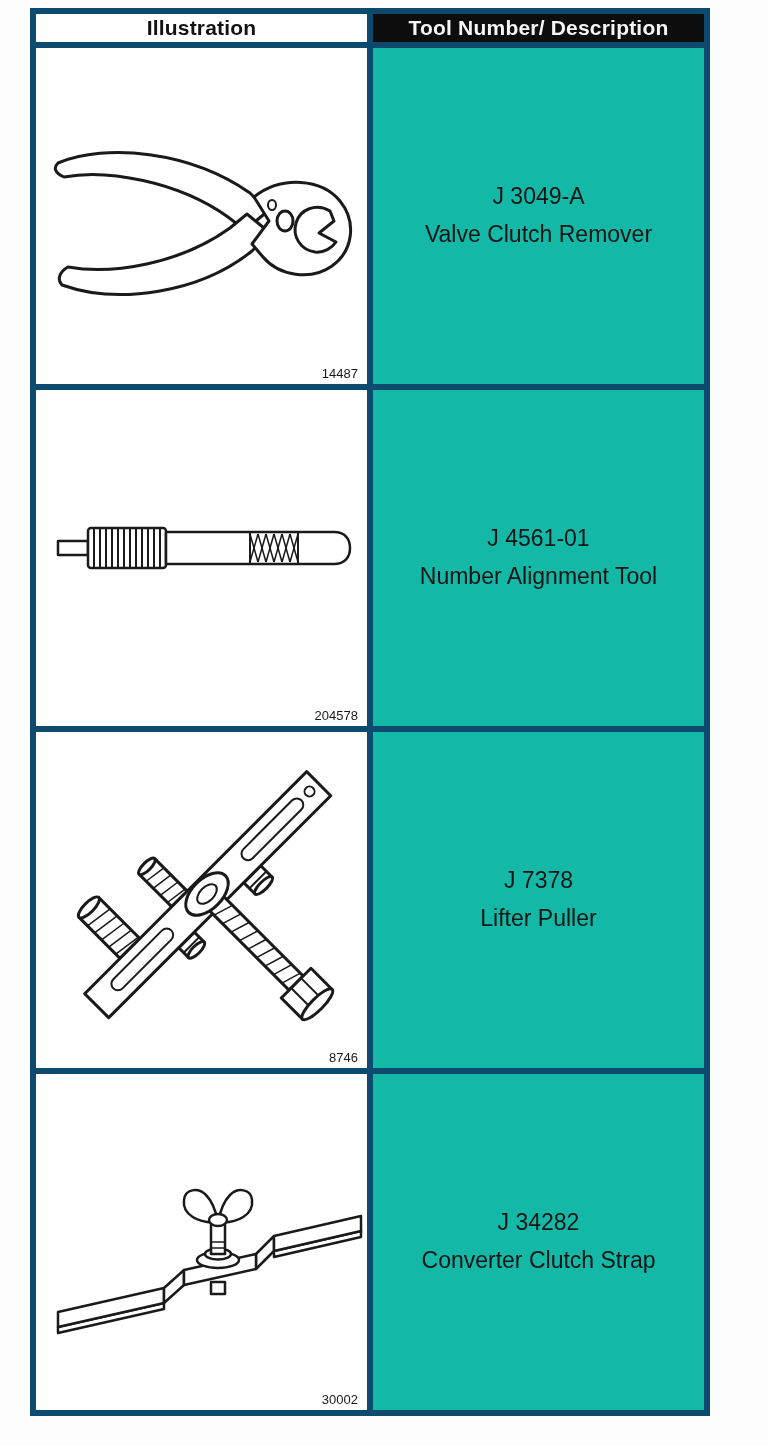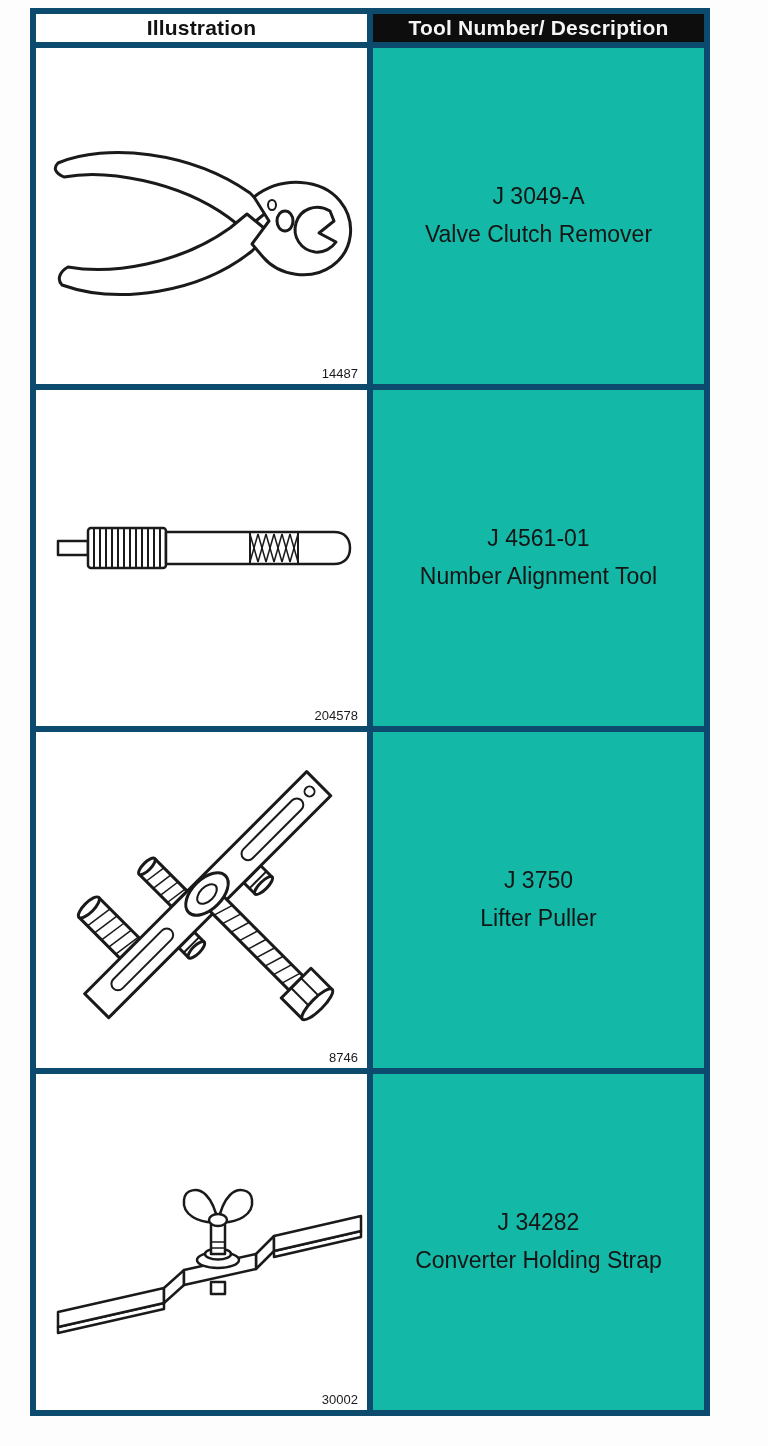--- a/index.html
+++ b/index.html
@@ -185,21 +185,21 @@
           <line x1="172" y1="276" x2="172" y2="306" stroke-width="2"></line>
           <ellipse cx="165" cy="306" rx="21" ry="6"></ellipse>
 
           <ellipse cx="165" cy="150" rx="26" ry="15"></ellipse>
           <ellipse cx="165" cy="150" rx="12" ry="7" stroke-width="2"></ellipse>
         </g>
       </svg>
       <div class="fig-num">8746</div>
     </td>
     <td class="desc-cell">
-      <div>J 3750</div>
+      <div>J 7378</div>
       <div>Lifter Puller</div>
     </td>
   </tr>
 
   <tr>
     <td class="illus-cell">
       <svg class="tool-drawing d4" width="320" height="200" viewBox="0 0 320 200">
         <g fill="#ffffff" stroke="#1a1a1a" stroke-width="2.5" stroke-linejoin="round">
 
           <polygon points="12,185 118,161 118,167 12,191"></polygon>
@@ -218,17 +218,17 @@
           <line x1="165" y1="106" x2="179" y2="106" stroke-width="1.5"></line>
           <path d="M172,80 C152,82 136,72 138,58 C139,47 152,45 160,53 C167,60 170,70 172,80 Z"></path>
           <path d="M172,80 C192,82 208,72 206,58 C205,47 192,45 184,53 C177,60 174,70 172,80 Z"></path>
           <ellipse cx="172" cy="78" rx="9" ry="6"></ellipse>
         </g>
       </svg>
       <div class="fig-num">30002</div>
     </td>
     <td class="desc-cell">
       <div>J 34282</div>
-      <div>Converter Holding Strap</div>
+      <div>Converter Clutch Strap</div>
     </td>
   </tr>
 </tbody>
   </table>
 
 </body></html>

